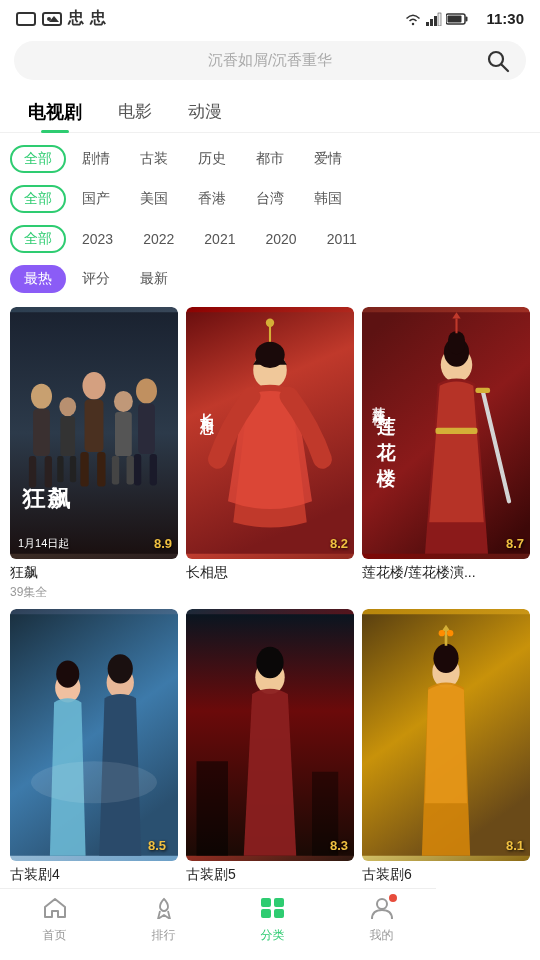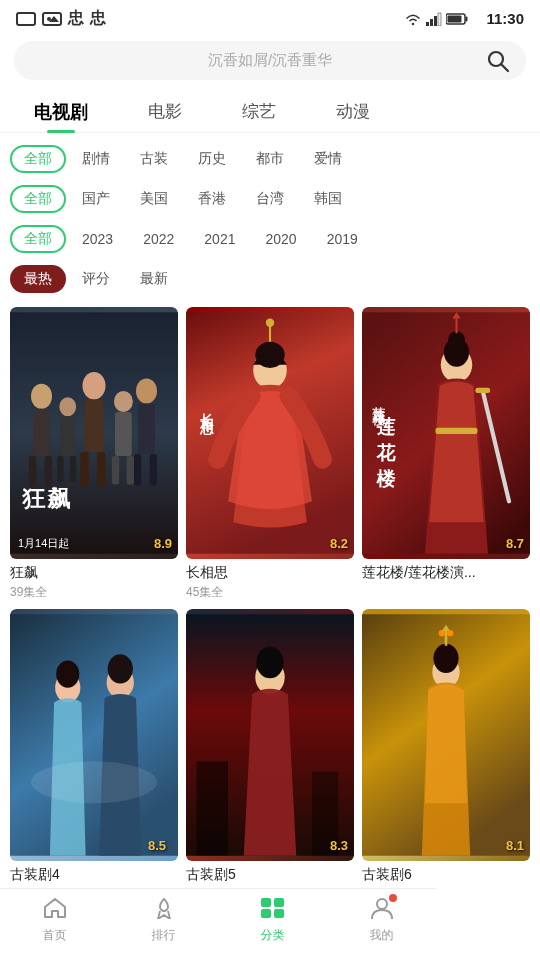--- a/index.html
+++ b/index.html
@@ -47,24 +47,23 @@
       justify-content: center;
       position: absolute;
       right: 10px;
       top: 50%;
       transform: translateY(-50%);
     }
 
     
     .main-tabs {
       display: flex;
-      padding: 0 16px;
+      padding: 0 10px;
       border-bottom: 1px solid #f0f0f0;
       margin-bottom: 6px;
-      gap: 24px;
     }
     .main-tab {
       padding: 8px 18px;
       font-size: 17px;
       color: #555;
       cursor: pointer;
       position: relative;
     }
     .main-tab.active {
       color: #000;
@@ -102,21 +101,21 @@
       cursor: pointer;
       flex-shrink: 0;
     }
     .filter-tag.active-green {
       border: 2px solid #2ecc71;
       color: #2ecc71;
       background: #fff;
       padding: 3px 12px;
     }
     .filter-tag.active-orange {
-      background: #7f1d1d;
+      background: #8b5cf6;
       color: #fff;
       border-radius: 20px;
     }
 
     
     .content-grid {
       display: grid;
       grid-template-columns: repeat(3, 1fr);
       gap: 8px;
       padding: 8px 10px;
@@ -252,21 +251,20 @@
     <svg width="24" height="24" viewBox="0 0 24 24">
       <circle cx="10" cy="10" r="7" fill="none" stroke="#333" stroke-width="2.2"></circle>
       <line x1="15.5" y1="15.5" x2="22" y2="22" stroke="#333" stroke-width="2.2" stroke-linecap="round"></line>
     </svg>
   </div>
 </div>
 
 <div class="main-tabs">
   <div class="main-tab active">电视剧</div>
   <div class="main-tab">电影</div>
-  <div class="main-tab">综艺</div>
   <div class="main-tab">动漫</div>
 </div>
 
 <div class="filter-row">
   <span class="filter-tag active-green">全部</span>
   <span class="filter-tag">剧情</span>
   <span class="filter-tag">古装</span>
   <span class="filter-tag">历史</span>
   <span class="filter-tag">都市</span>
   <span class="filter-tag">爱情</span>
@@ -280,21 +278,21 @@
   <span class="filter-tag">台湾</span>
   <span class="filter-tag">韩国</span>
 </div>
 
 <div class="filter-row">
   <span class="filter-tag active-green">全部</span>
   <span class="filter-tag">2023</span>
   <span class="filter-tag">2022</span>
   <span class="filter-tag">2021</span>
   <span class="filter-tag">2020</span>
-  <span class="filter-tag">2019</span>
+  <span class="filter-tag">2011</span>
 </div>
 
 <div class="filter-row">
   <span class="filter-tag active-orange">最热</span>
   <span class="filter-tag">评分</span>
   <span class="filter-tag">最新</span>
 </div>
 
 <div class="content-grid">
 
@@ -370,21 +368,20 @@
         <rect x="66" y="28" width="28" height="25" rx="14" fill="#1a0a0a"></rect>
 
         <line x1="80" y1="28" x2="80" y2="12" stroke="#d4af37" stroke-width="2"></line>
         <circle cx="80" cy="10" r="4" fill="#d4af37"></circle>
 
         <text x="20" y="85" font-size="13" font-weight="900" fill="white" font-family="serif" writing-mode="vertical-rl" letter-spacing="4">长相思</text>
       </svg>
       <span class="rating-badge">8.2</span>
     </div>
     <div class="movie-title">长相思</div>
-    <div class="movie-episodes">45集全</div>
   </div>
 
   <div class="movie-card">
     <div class="movie-thumb poster-3">
       <svg width="100%" height="100%" viewBox="0 0 160 230" preserveAspectRatio="xMidYMid meet">
         <defs>
           <linearGradient id="g3" x1="0.2" y1="0" x2="0.8" y2="1">
             <stop offset="0%" stop-color="#5d1212"></stop>
             <stop offset="50%" stop-color="#8b1a1a"></stop>
             <stop offset="100%" stop-color="#3d0808"></stop>

